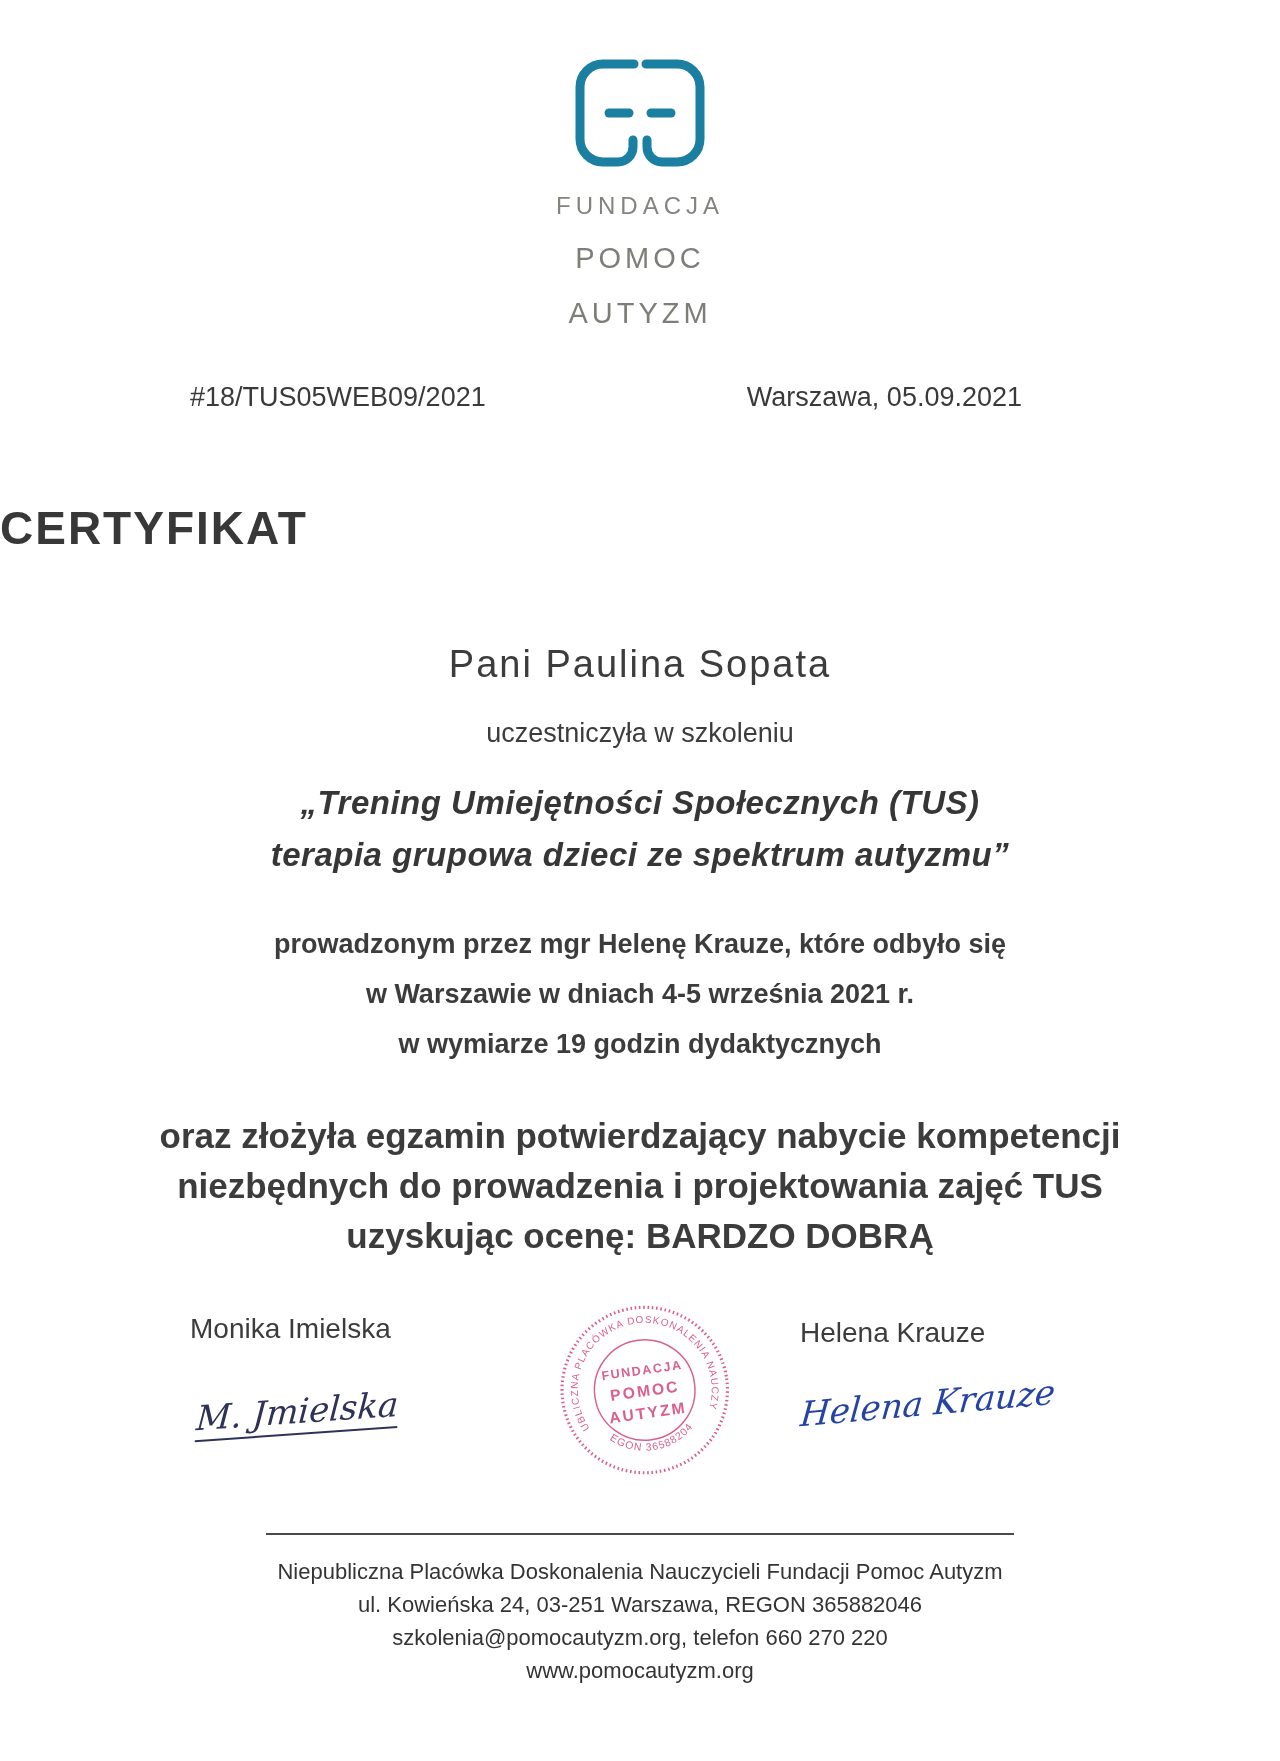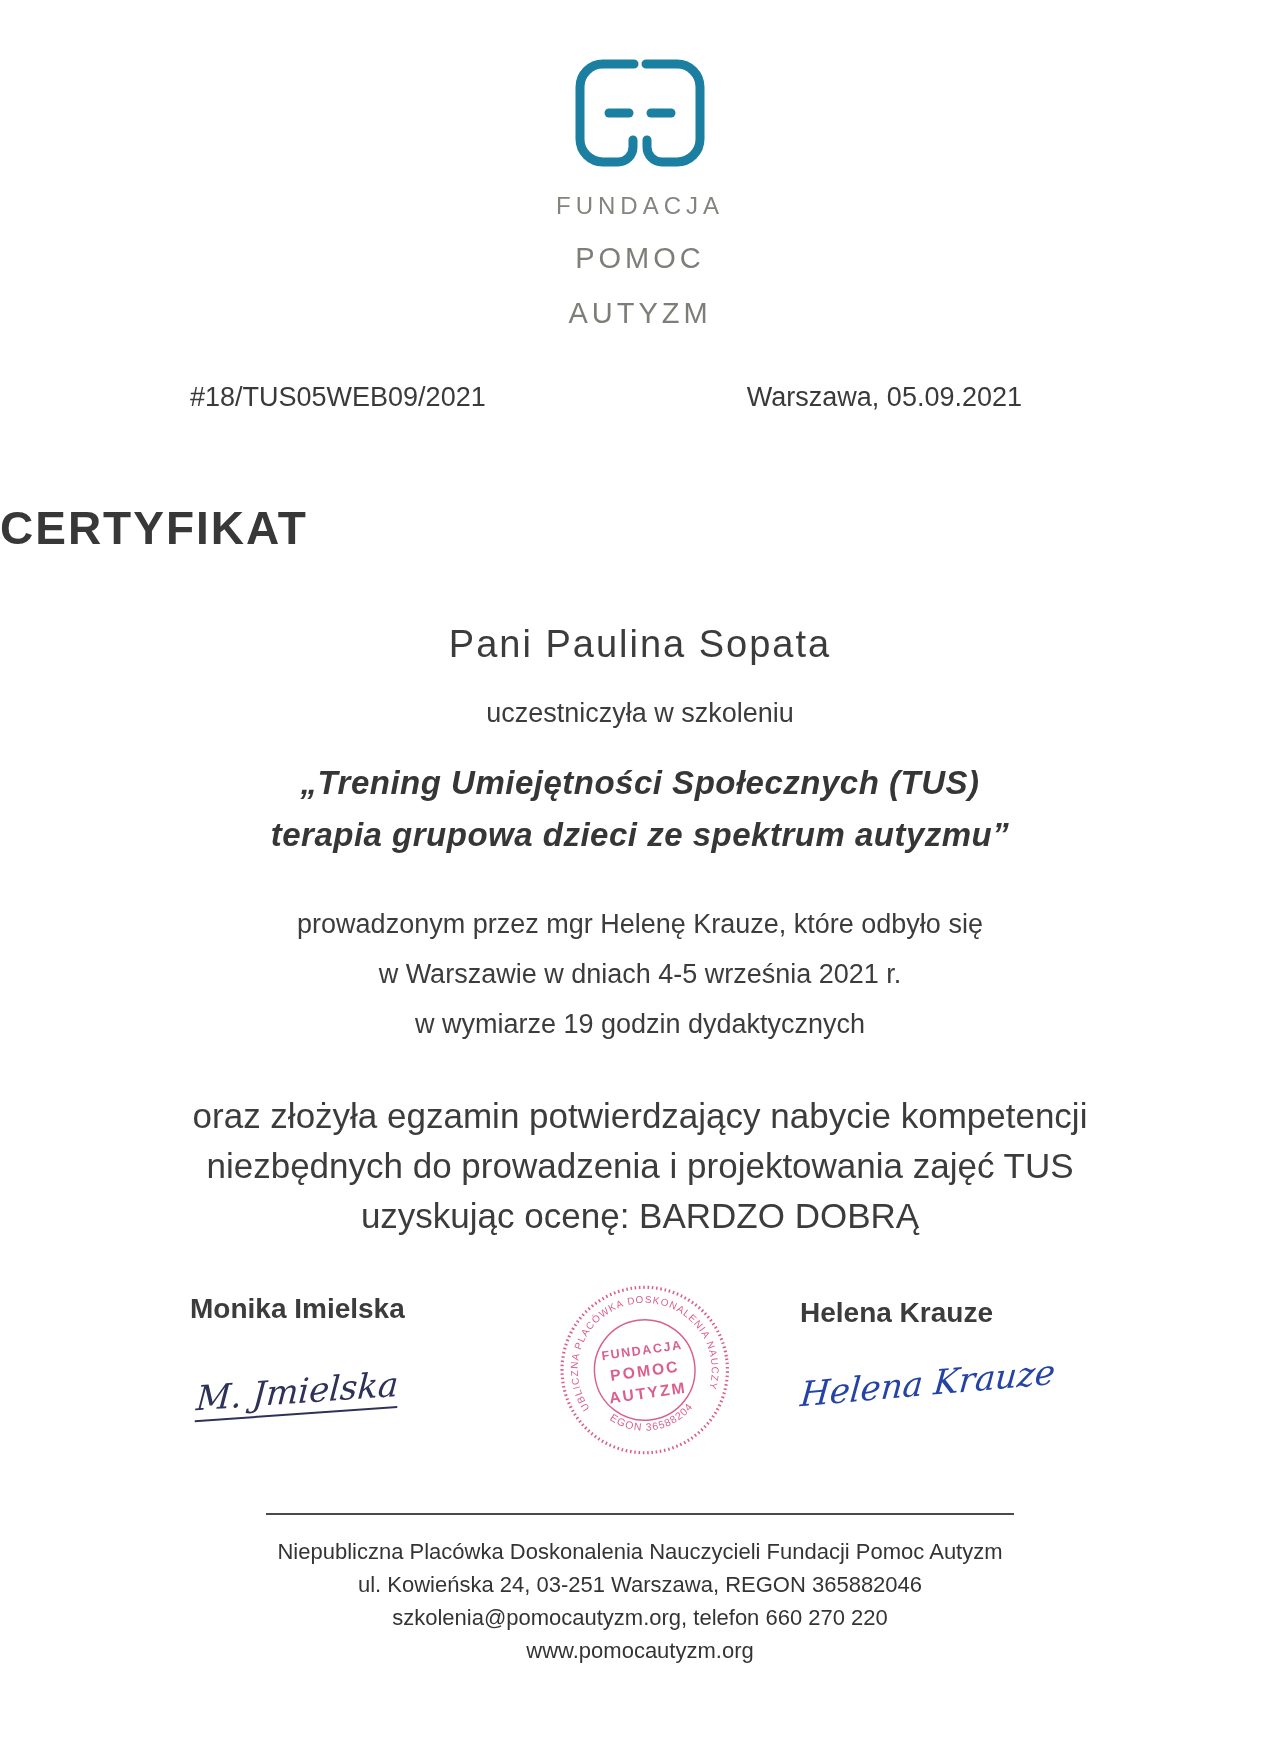--- a/index.html
+++ b/index.html
@@ -35,49 +35,49 @@
   }
 
   
   .cert-title {
     margin: 88px 0 0 0; text-align: left;
     font-size: 46px; font-weight: 700; letter-spacing: 2px; color: #383838;
   }
 
   
   .recipient {
-    margin-top: 68px; text-align: center;
+    margin-top: 88px; text-align: center;
     font-size: 38px; letter-spacing: 2px; color: #3c3c3c;
   }
   .participation {
     margin-top: 32px; text-align: center; font-size: 27px; color: #3c3c3c;
   }
 
   
   .course {
     margin-top: 28px; text-align: center;
     font-size: 33px; font-weight: 700; line-height: 52px; color: #363636;
     letter-spacing: 0.5px;
     font-style: italic;
   }
 
   
   .details { margin-top: 38px; text-align: center; font-size: 27px; line-height: 50px; }
   .exam    { margin-top: 42px; text-align: center; font-size: 35px; line-height: 50px; }
-  .details div, .exam div { white-space: nowrap; }
+  .details div, .exam div { white-space: nowrap; font-weight: bold; }
 
   
   .sig-row {
     margin-top: 52px;
     display: flex; justify-content: space-between; align-items: flex-start;
     padding: 0 180px 0 190px;
   }
   .sig-col { width: 300px; }
   .sig-col.right { text-align: left; padding-top: 4px; }
-  .sig-name { font-size: 28px; color: #3c3c3c; font-weight: bold; }
+  .sig-name { font-size: 28px; color: #3c3c3c; }
   .sig-hand-left {
     display: inline-block; margin-top: 46px; margin-left: 6px;
     font-family: "DejaVu Serif", serif; font-style: italic;
     font-size: 34px; color: #2e3258;
     transform: rotate(-4deg) skewX(-8deg);
     border-bottom: 2px solid #2e3258;
     padding-bottom: 2px;
   }
   .sig-hand-right {
     display: inline-block; margin-top: 34px;

